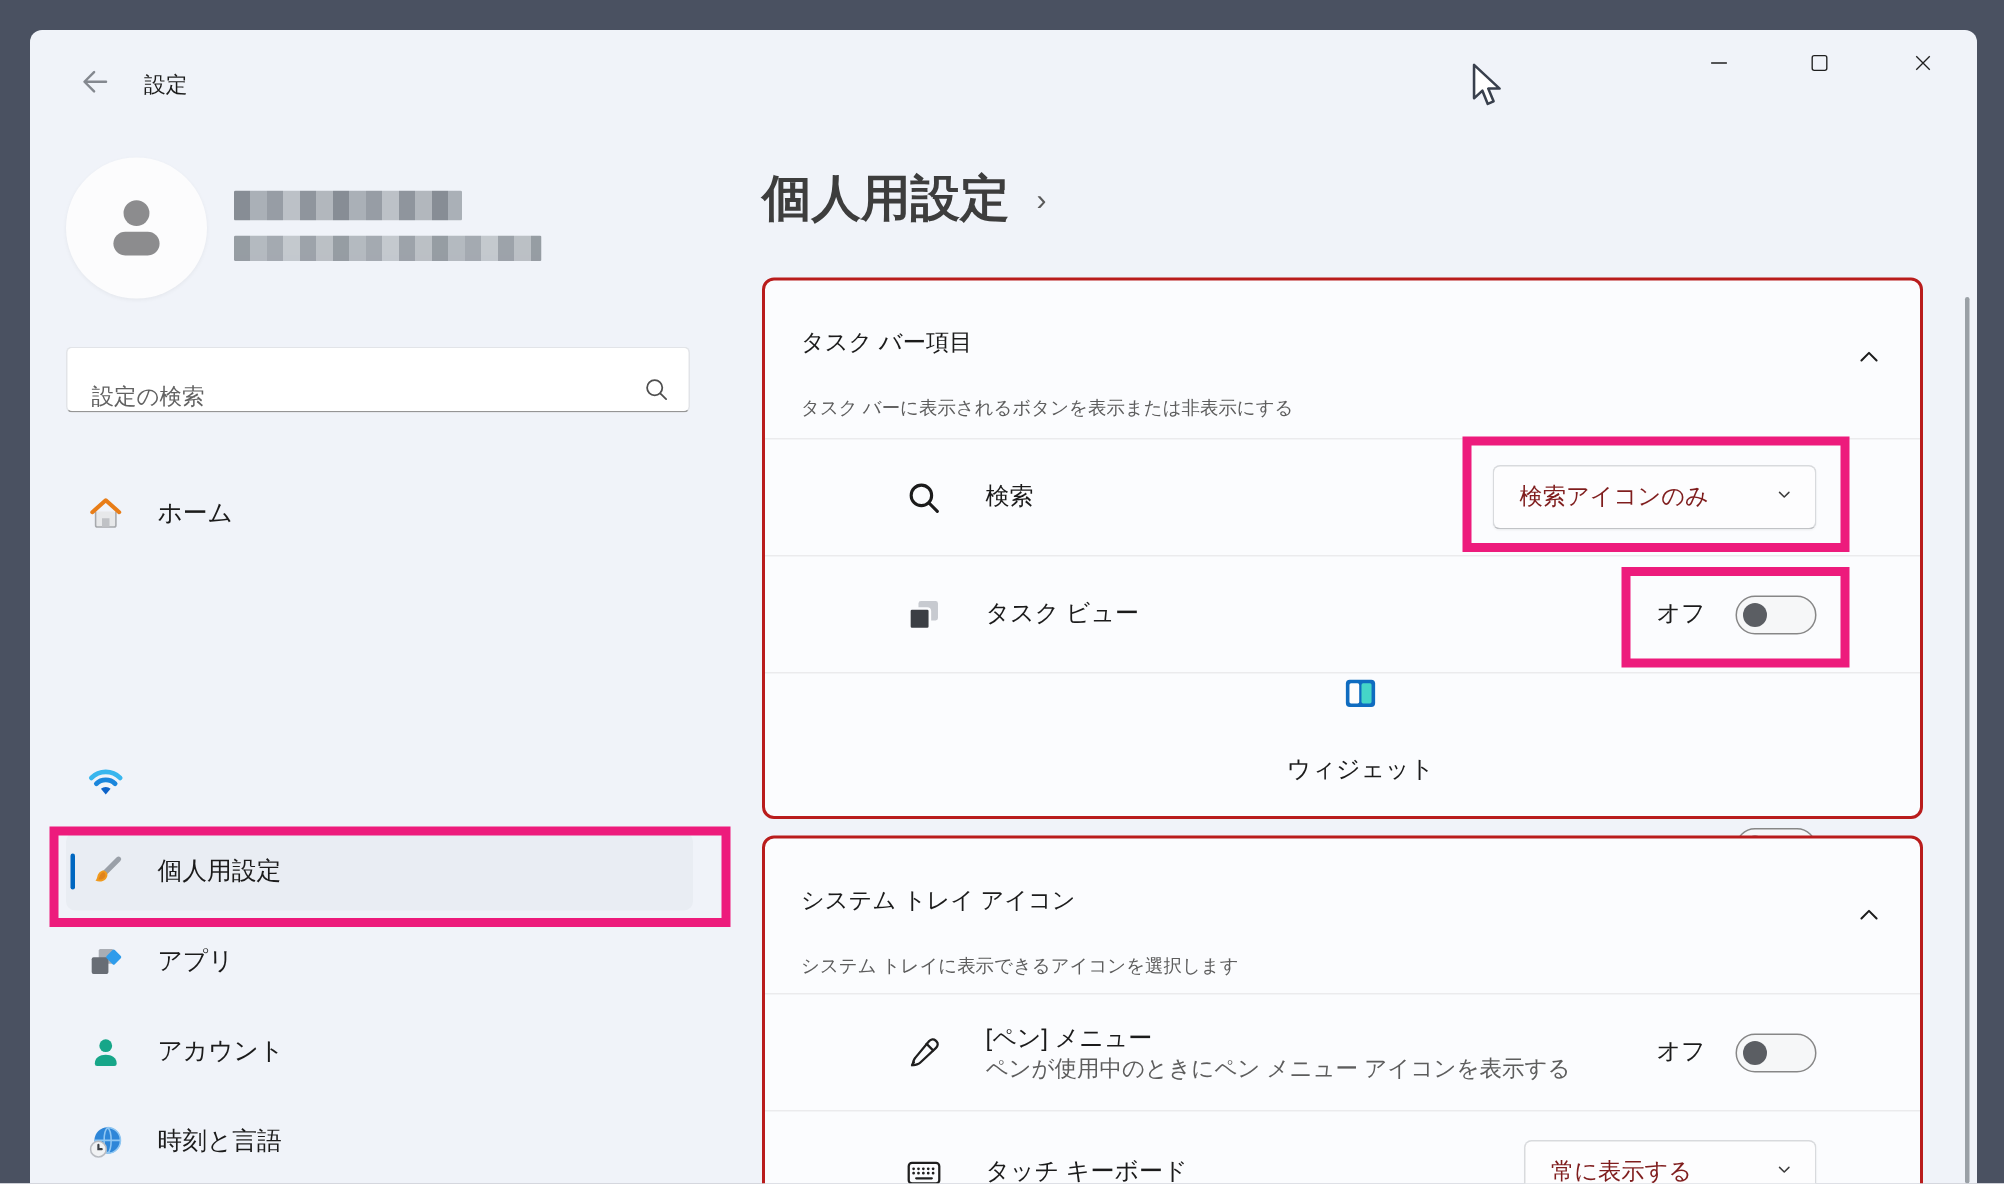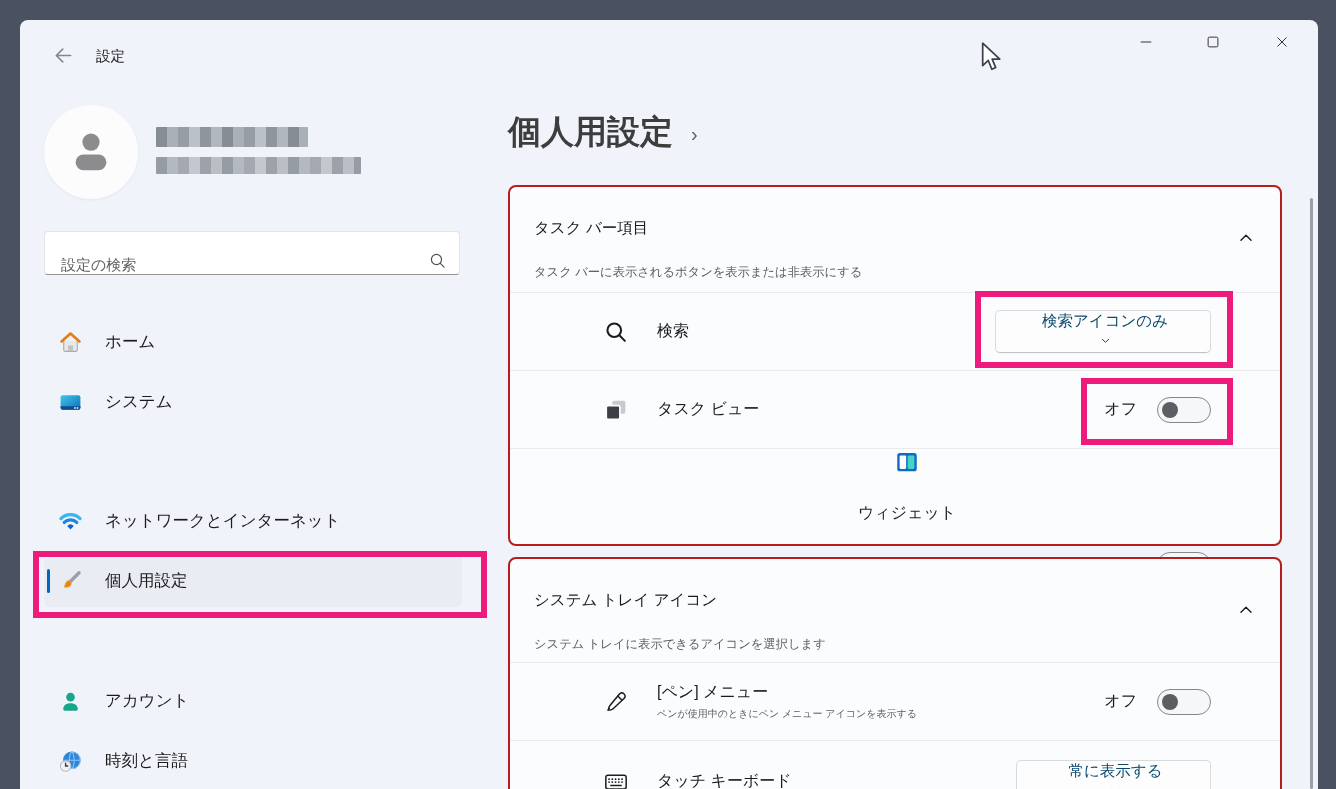--- a/index.html
+++ b/index.html
@@ -68,33 +68,33 @@
   .chevron-btn{ position:absolute; right:18px; top:37px; width:32px; height:32px;
     display:flex; align-items:center; justify-content:center; border-radius:4px; }
 
   .row{ position:relative; display:flex; align-items:center; gap:28px;
     border-top:1px solid #ebebed; height:78px; padding:0 69px 0 93px; }
   .row.tall{ height:100px;flex-direction:column; }
   .row.kb{ height:82px; }
   .row-icon{ width:26px; height:26px; flex:0 0 26px; }
   .row-label{ font-size:16px; color:#1b1b1b; }
   .row-text .row-label{ display:block; }
-  .row-desc{ font-size:10px; color:#5d5d5d; margin-top:4px; }
+  .row-desc{ font-size:15px; color:#5d5d5d; margin-top:4px; }
   .row-controls{ margin-left:auto; display:flex; align-items:center; gap:20px; }
   .state-label{ font-size:16px; color:#1b1b1b; }
 
   .toggle{ position:relative; width:54px; height:26px; border:1px solid #878787;
     border-radius:13px; background:#f6f7f8; }
   .toggle .knob{ position:absolute; left:4px; top:4px; width:16px; height:16px;
     border-radius:50%; background:#5b5e63; }
 
   .dropdown{ height:43px; background:#fdfdfe; border:1px solid #d8dadd;
     border-bottom-color:#c1c3c6; border-radius:5px; display:flex; align-items:center;
-    justify-content:space-between; padding:0 13px 0 17px; font-size:15.5px; color:#0c4a6e;
-    box-shadow:0 1px 1px rgba(0,0,0,.03);flex-direction:column; }
+    justify-content:space-between; padding:0 13px 0 17px; font-size:15.5px; color:#7f1d1d;
+    box-shadow:0 1px 1px rgba(0,0,0,.03); }
   .dd-search{ width:216px; } .dd-kb{ width:195px; }
 
   .scrollbar{ position:absolute; left:1290px; top:178px; width:3px; height:591px;
     background:#9aa0a6; border-radius:2px; }
 
   
   .ann{ position:absolute; border:6px solid var(--pink); z-index:40; }
   .ann-sidebar{ left:33px; top:551px; width:454px; height:67px; }
   .ann-dropdown{ left:975px; top:291px; width:258px; height:77px; }
   .ann-toggle{ left:1081px; top:378px; width:152px; height:67px; }
@@ -160,57 +160,49 @@
     <div class="nav-item" style="top:296px">
       <span class="nav-icon">
         <svg viewBox="0 0 24 24">
             <path d="M5.5 10.5 V19.3 a1.2 1.2 0 0 0 1.2 1.2 H17.3 a1.2 1.2 0 0 0 1.2-1.2 V10.5" fill="#e7e8ea" stroke="#a7a9ad" stroke-width="1"></path>
             <path d="M9.6 20.3 v-5.4 h4.8 v5.4" fill="#c0c2c6"></path>
             <path d="M3.4 11 L12 3.4 L20.6 11" fill="none" stroke="#e87d18" stroke-width="2.6" stroke-linecap="round" stroke-linejoin="round"></path>
           </svg>
       </span>
       <span>ホーム</span>
     </div>
-    <div class="nav-item" style="top:356px">
-      <span class="nav-icon">
-        <svg viewBox="0 0 24 24">
-            <defs>
-              <linearGradient id="sysg" x1="0" y1="0" x2="1" y2="1">
-                <stop offset="0" stop-color="#3fc6e9"></stop>
-                <stop offset="1" stop-color="#0f6fba"></stop>
-              </linearGradient>
-            </defs>
-            <rect x="2.5" y="5" width="19" height="14" rx="2" fill="url(#sysg)"></rect>
-            <path d="M2.5 15.5 h19 v1.5 a2 2 0 0 1-2 2 h-15 a2 2 0 0 1-2-2 z" fill="#0b4f92"></path>
-            <circle cx="16.3" cy="17.3" r=".9" fill="#bfe6ff"></circle>
-            <circle cx="18.7" cy="17.3" r=".9" fill="#bfe6ff"></circle>
-          </svg>
-      </span>
-      <span>システム</span>
-    </div>
     <div class="nav-item" style="top:475px">
       <span class="nav-icon">
         <svg viewBox="0 0 24 24">
             <path d="M2.8 9.2 a13 13 0 0 1 18.4 0" fill="none" stroke="#38b6ee" stroke-width="3.1" stroke-linecap="round"></path>
             <path d="M6 12.9 a8.6 8.6 0 0 1 12 0" fill="none" stroke="#1b86dc" stroke-width="3.1" stroke-linecap="round"></path>
             <path d="M8.9 16.2 a4.5 4.5 0 0 1 6.2 0 L12 19.8 Z" fill="#0d62c9"></path>
           </svg>
       </span>
-      <span>ネットワークとインターネット</span>
     </div>
     <div class="nav-item selected" style="top:535px">
       <span class="nav-indicator"></span>
       <span class="nav-icon">
         <svg viewBox="0 0 24 24">
             <path d="M20.2 3.6 L11.4 12.4" stroke="#9aa0a8" stroke-width="3.3" stroke-linecap="round"></path>
             <path d="M12 11.5 c1.6 1.4 1.3 3.5-.1 4.9 c-1.6 1.6-4.3 2-6.5.9 c1-.9 1-2.1 1.4-3.3 c.7-1.9 3.4-4.3 5.2-2.5" fill="#f09a1d"></path>
             <path d="M11.2 12.3 c.9.9.8 2.2-.1 3.2 c-.9 1-2.4 1.4-3.8 1 c.5-.7.6-1.4.9-2.2 c.5-1.2 2-2.9 3-2" fill="#e0821a"></path>
           </svg>
       </span>
       <span>個人用設定</span>
+    </div>
+    <div class="nav-item" style="top:595px">
+      <span class="nav-icon">
+        <svg viewBox="0 0 24 24">
+            <rect x="7.5" y="3.5" width="9.5" height="9.5" rx="1" fill="#a9adb4"></rect>
+            <rect x="3" y="8.8" width="10.7" height="10.7" rx="1.2" fill="#686d75"></rect>
+            <rect x="13.4" y="5" width="7.4" height="7.4" rx="1" transform="rotate(45 17.1 8.7)" fill="#2f9ceb"></rect>
+          </svg>
+      </span>
+      <span>アプリ</span>
     </div>
     <div class="nav-item" style="top:655px">
       <span class="nav-icon">
         <svg viewBox="0 0 24 24">
             <circle cx="12" cy="7.8" r="4.1" fill="#17a689"></circle>
             <path d="M5 19.3 c0-3.7 3.1-5.7 7-5.7 s7 2 7 5.7 a1.5 1.5 0 0 1-1.5 1.5 H6.5 A1.5 1.5 0 0 1 5 19.3" fill="#17a689"></path>
           </svg>
       </span>
       <span>アカウント</span>
     </div>

